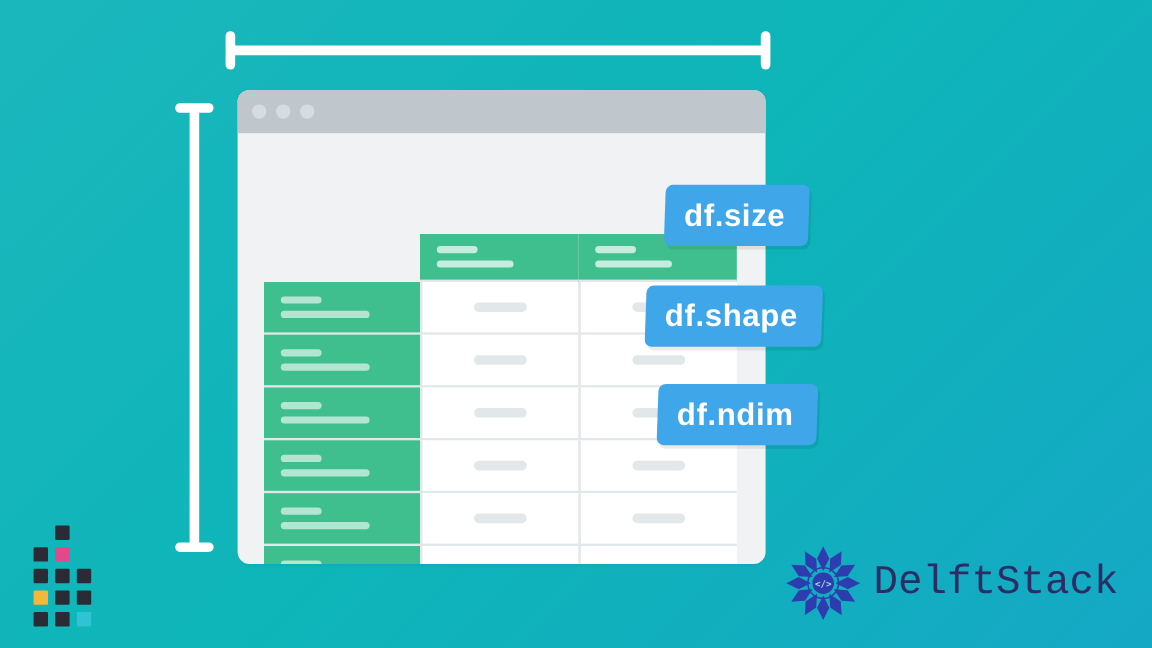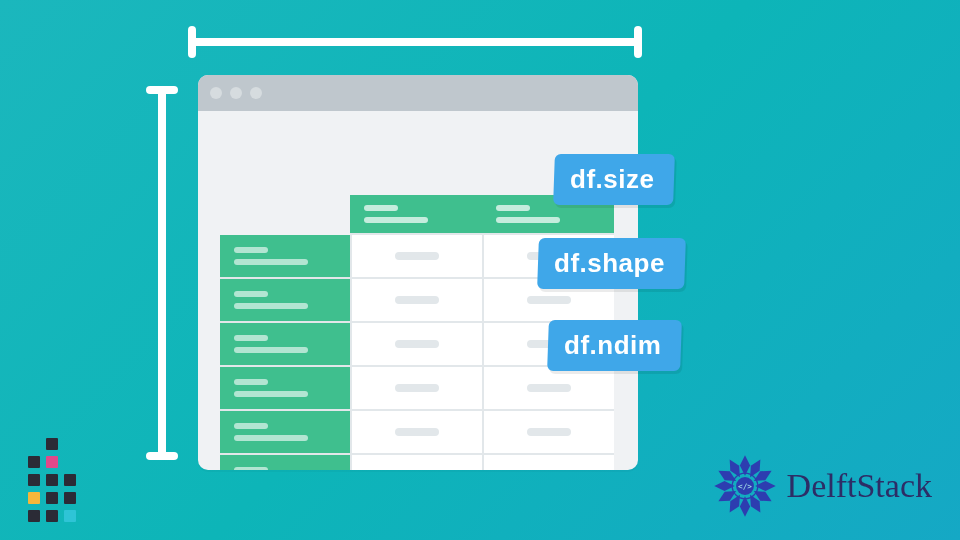--- a/index.html
+++ b/index.html
@@ -165,21 +165,21 @@
     right: 28px;
     bottom: 22px;
     display: flex;
     align-items: center;
     gap: 10px;
     color: #2a2a6a;
   }
   .brand-text {
     font-size: 34px;
     font-weight: 400;
-    font-family: Liberation Serif, serif;
+    font-family: Liberation Mono, monospace;
     color: #2d2d66;
   }
   .mandala {
     width: 64px; height: 64px; position: relative;
   }
 </style>
 </head>
 <body>
 
 <div class="ruler-top">

